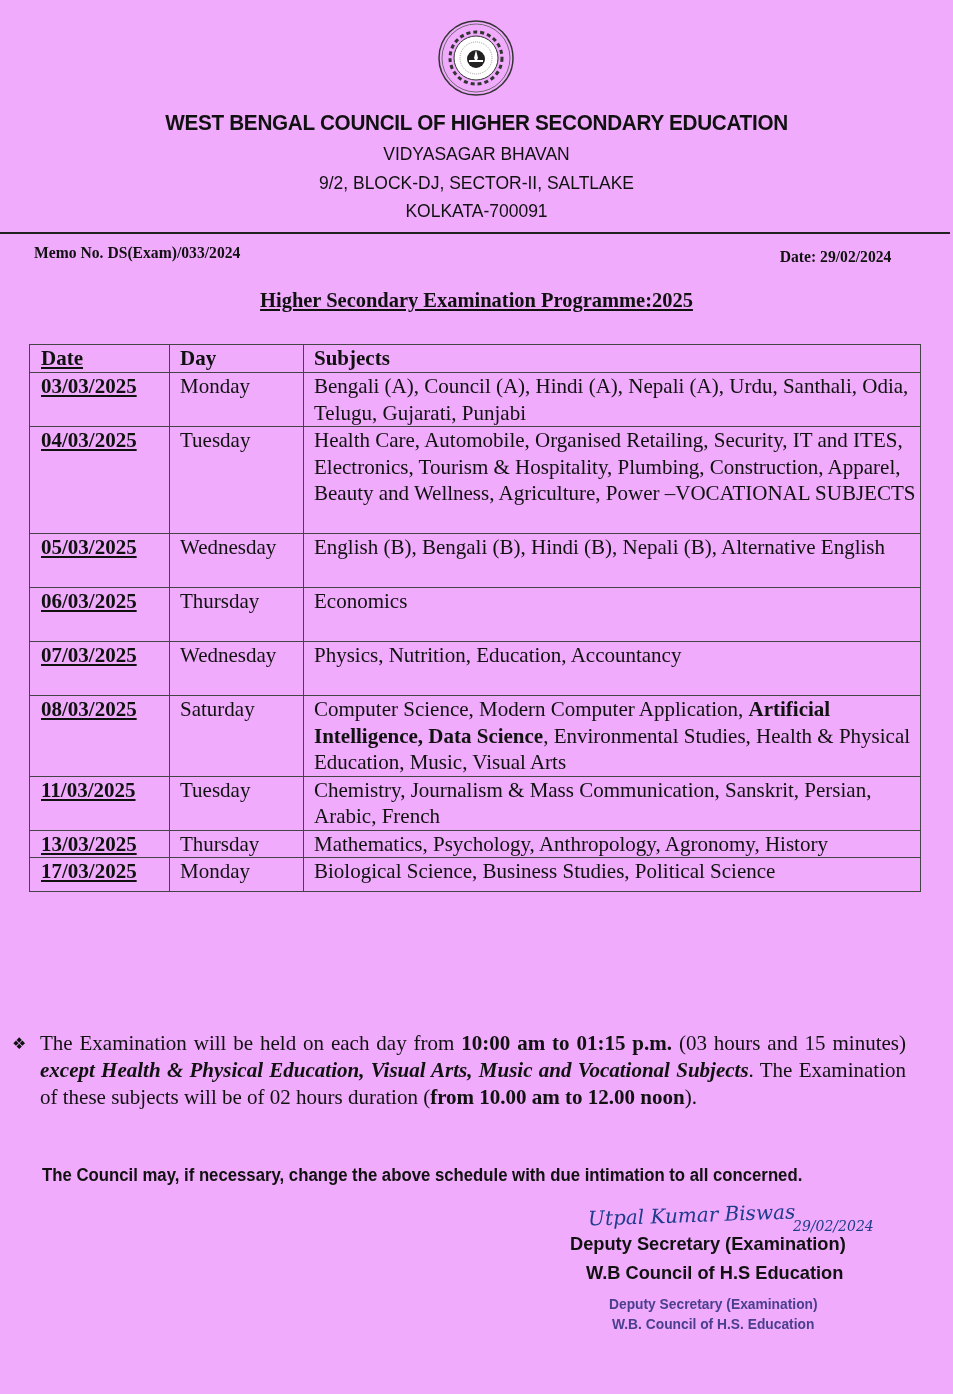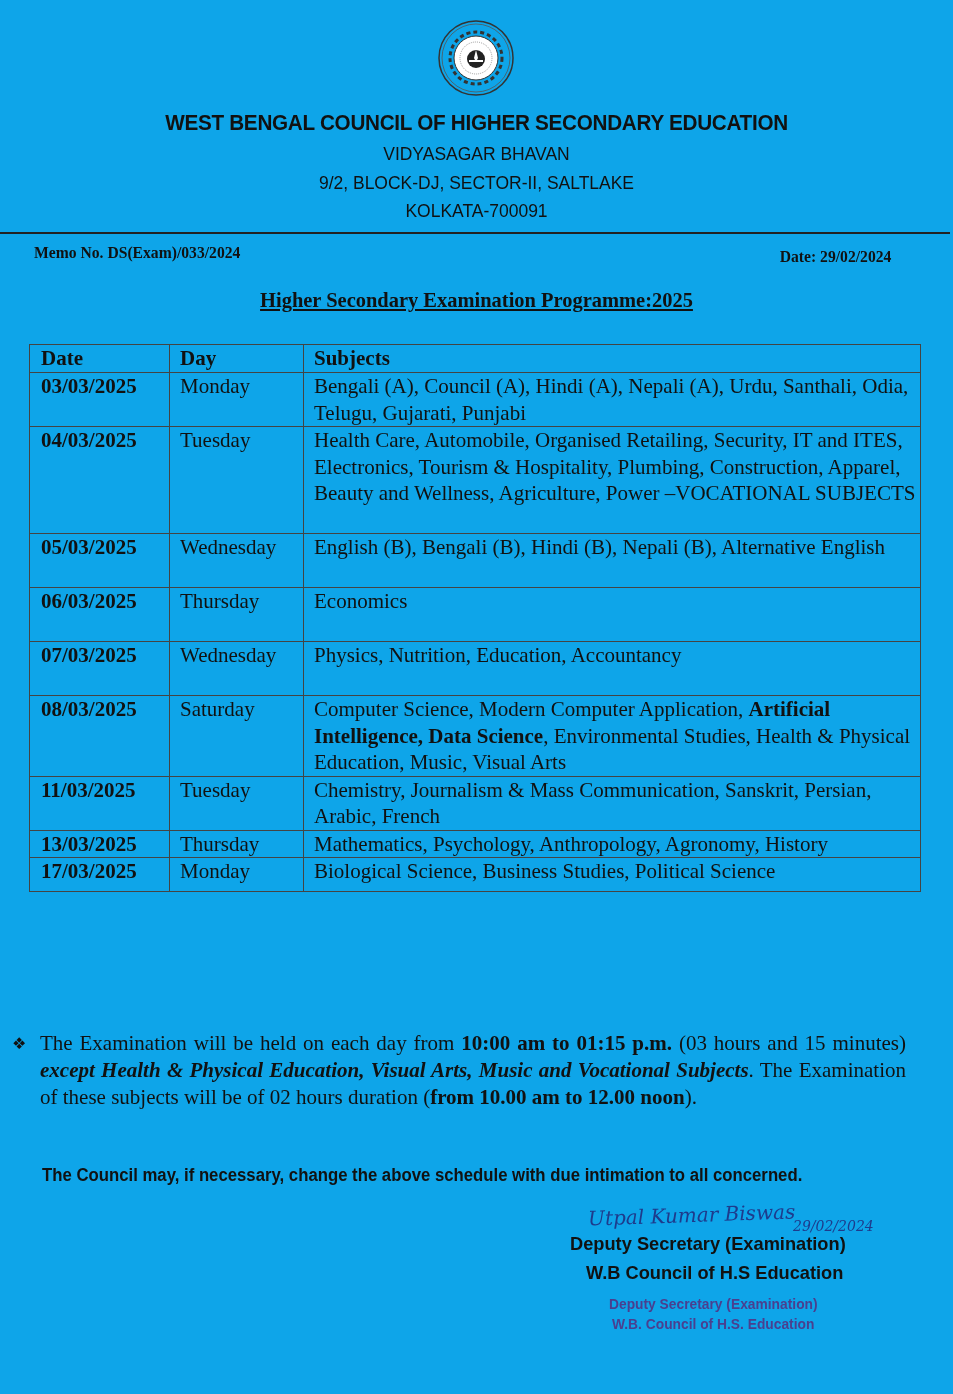--- a/index.html
+++ b/index.html
@@ -1,17 +1,17 @@
 <!DOCTYPE html>
 <html><head>
 <meta charset="utf-8">
 <style>
   html, body { margin: 0; padding: 0; background: #ffffff; }
   body { width: 953px; height: 1394px; position: relative; overflow: hidden; color: #111; }
-  .page { position: absolute; inset: 0; background: #0ea5e9; }
+  .page { position: absolute; inset: 0; background: #f0abfc; }
 
   .logo { position: absolute; left: 436px; top: 18px; width: 80px; height: 80px; }
 
   .hdr { position: absolute; left: 0; width: 953px; text-align: center;
          font-family: "Liberation Sans", sans-serif; }
   .hdr-title { top: 110px; font-size: 22px; font-weight: bold; letter-spacing: -0.3px; transform: scaleX(0.94); }
   .hdr-line1 { top: 143px; font-size: 19px; transform: scaleX(0.92); }
   .hdr-line2 { top: 172px; font-size: 19px; transform: scaleX(0.92); }
   .hdr-line3 { top: 200px; font-size: 19px; transform: scaleX(0.92); }
 
@@ -24,21 +24,21 @@
 
   .doc-title { position: absolute; left: 0; width: 953px; top: 287px; text-align: center;
                font-family: "Liberation Serif", serif; font-weight: bold; font-size: 22px;
                text-decoration: underline; transform: scaleX(0.93); }
 
   table.sched { position: absolute; left: 29px; top: 344px; width: 892px; border-collapse: collapse;
                 font-family: "Liberation Serif", serif; font-size: 21px; line-height: 26.5px; }
   table.sched td, table.sched th { border: 1.5px solid #444; vertical-align: top; padding: 0 0 0 10px;
                 text-align: left; }
   table.sched th { font-weight: bold; height: 27px; }
-  .c-date { width: 128px; font-weight: bold; padding-left: 11px !important; }
+  .c-date { width: 128px; font-weight: bold; padding-left: 11px !important; text-decoration: underline; }
   .c-day { width: 123px; }
   .c-sub { }
   tr.r-xtall td { height: 106px; }
   tr.r-2 td { height: 53px; }
   tr.r-med td { height: 26px; }
   b.inl { font-weight: bold; }
 
   .note { position: absolute; left: 40px; top: 1030px; width: 866px; font-family: "Liberation Serif", serif;
           font-size: 21px; line-height: 27px; text-align: justify; }
   .bullet { position: absolute; left: -28px; top: 0; font-size: 16px; }

